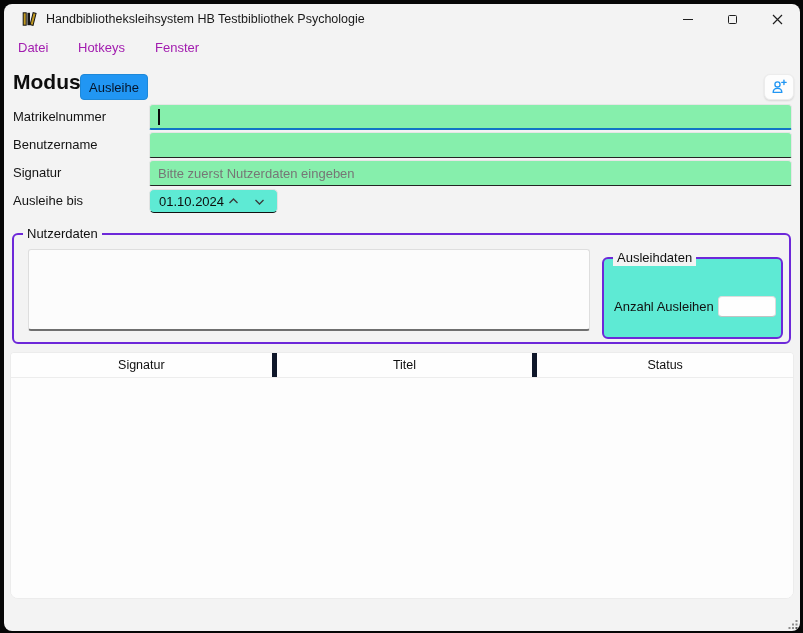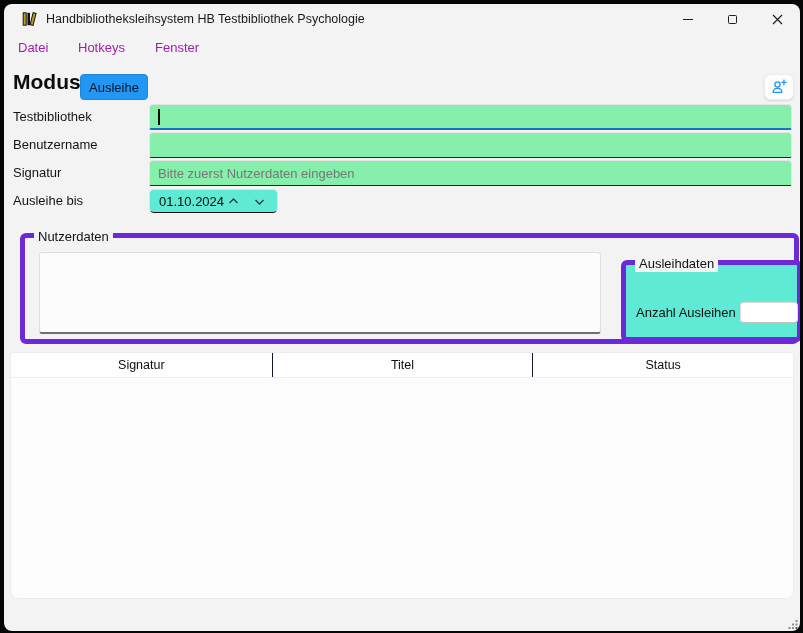--- a/index.html
+++ b/index.html
@@ -63,21 +63,21 @@
   .spinner {
     position:absolute; left:145px; top:185px; width:129px; height:24px;
     background:#5eead4; border:1px solid #e2e2e2; border-bottom:1.6px solid #111;
     border-radius:5px; display:flex; align-items:center; padding:0 9px;
     font-size:13px; color:#0d0d0d;
   }
   .spin-val { flex:0 0 auto; }
   .spin-chevrons { margin-left:auto; display:flex; gap:13px; margin-right:2px; }
   .spin-chevrons svg { display:block; }
   
-  .groupbox { position:absolute; border:5px solid #6d28d9; border-radius:6px;margin-left:8px; }
+  .groupbox { position:absolute; border:2px solid #6d28d9; border-radius:6px; }
   .gb-label {
     position:absolute; top:-9px; left:9px; background:#f3f3f3;
     padding:0 4px; font-size:13px; color:#111; line-height:16px;
   }
   .gb-nutzer { left:8px; top:229px; width:779px; height:111px; }
   .nutzer-text {
     position:absolute; left:14px; top:14px; width:562px; height:82px;
     background:#fcfcfc; border:1px solid #dedede; border-bottom:2px solid #6f6f6f;
     border-radius:3px; resize:none; font-family:"Liberation Sans", sans-serif;
     font-size:13px; outline:none;
@@ -97,21 +97,21 @@
     overflow:hidden;
   }
   .table-header {
     display:grid; grid-template-columns:1fr 1fr 1fr; height:25px;
     border-bottom:1px solid #ededed; background:#fefefe;
   }
   .th {
     display:flex; align-items:center; justify-content:center;
     font-size:12.5px; color:#0f0f0f; font-weight:normal;
   }
-  .th + .th { border-left:1px solid #0f172a; }
+  .th + .th { border-left:5px solid #0f172a; }
   .table-body { height:221px; background:#fdfdfd; }
   
   .grip { position:absolute; right:1px; bottom:0; }
 </style>
 </head>
 <body>
 
 <div class="window">
 
   <div class="titlebar">
@@ -147,21 +147,21 @@
   <div class="modus-label">Modus</div>
   <button class="mode-btn">Ausleihe</button>
   <div class="person-btn">
     <svg width="18" height="18" viewBox="0 0 24 24">
       <circle cx="10" cy="8.6" r="3.4" fill="none" stroke="#2196f3" stroke-width="1.8"></circle>
       <path d="M4.2 19.2 c0-3.4 2.7-5.4 5.8-5.4 s5.8 2 5.8 5.4 z" fill="none" stroke="#2196f3" stroke-width="1.8" stroke-linejoin="round"></path>
       <path d="M18.6 2.8 v6 M15.6 5.8 h6" stroke="#2196f3" stroke-width="1.8" stroke-linecap="round"></path>
     </svg>
   </div>
 
-  <div class="frm-label lbl-1">Testbibliothek</div>
+  <div class="frm-label lbl-1">Matrikelnummer</div>
   <input class="field fld-1" value="" style="">
   <div class="caret"></div>
 
   <div class="frm-label lbl-2">Benutzername</div>
   <input class="field fld-2" value="" style="">
 
   <div class="frm-label lbl-3">Signatur</div>
   <input class="field fld-3" placeholder="Bitte zuerst Nutzerdaten eingeben" style="">
 
   <div class="frm-label lbl-4">Ausleihe bis</div>

